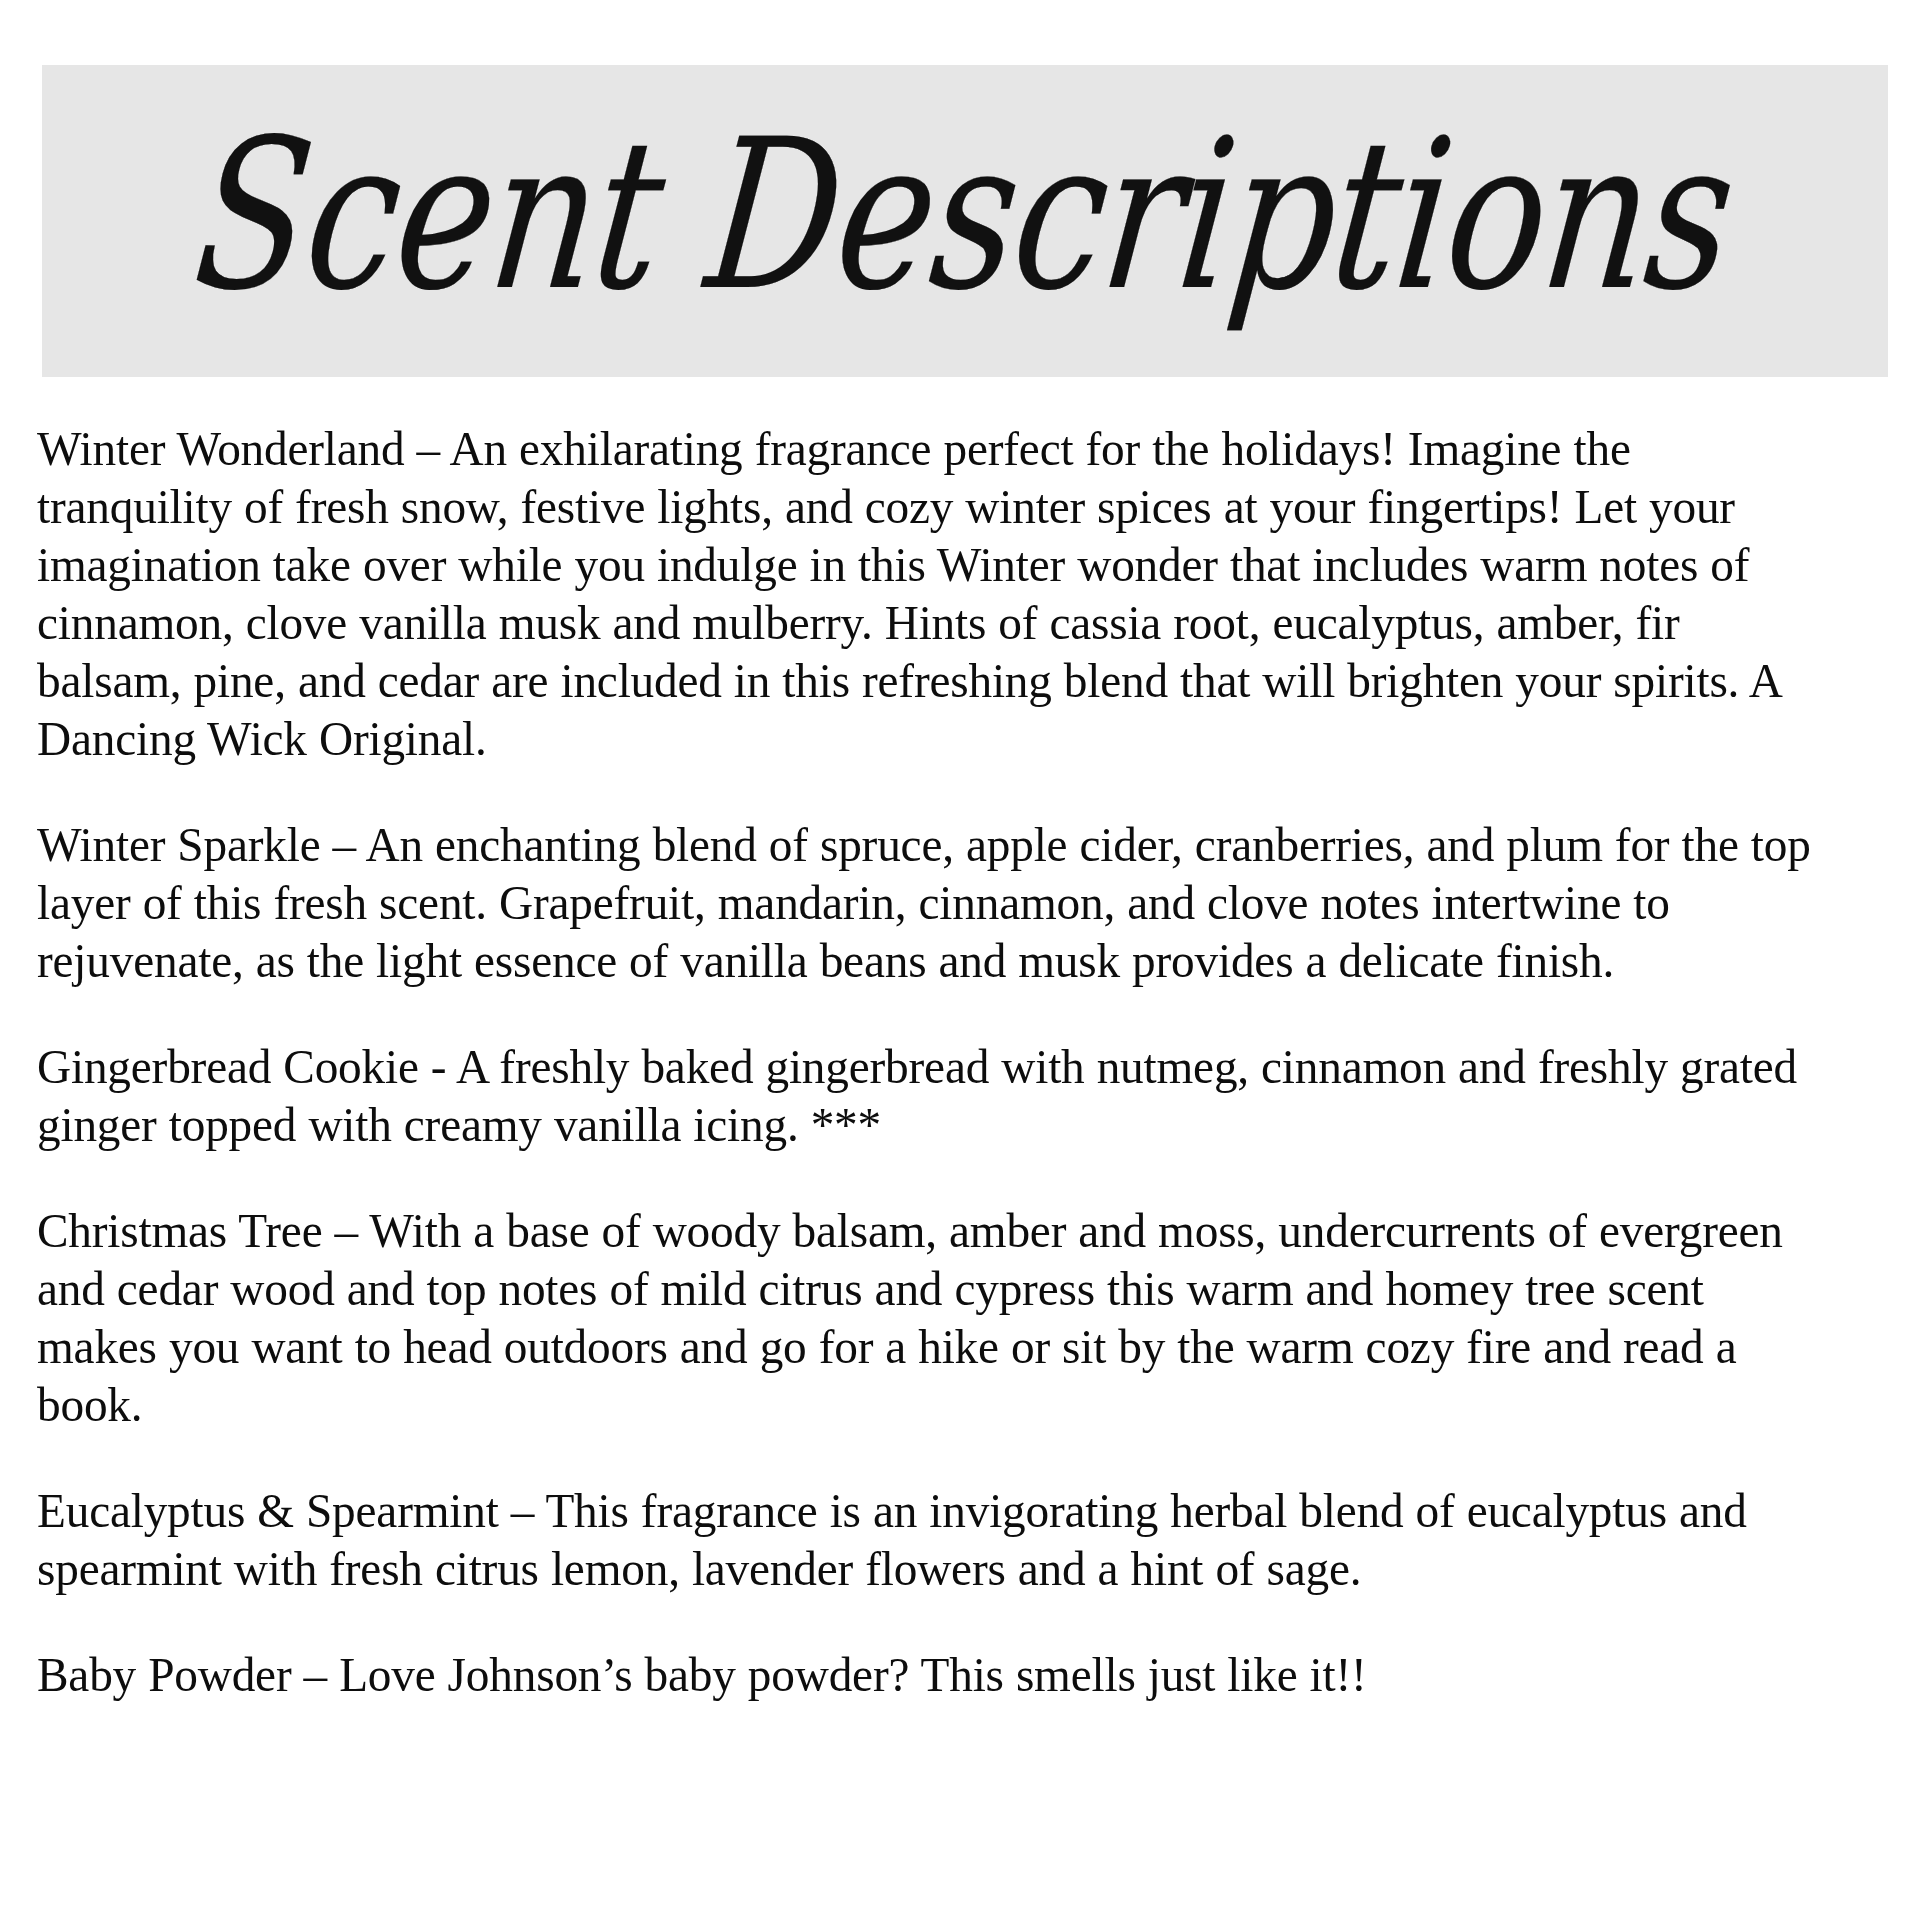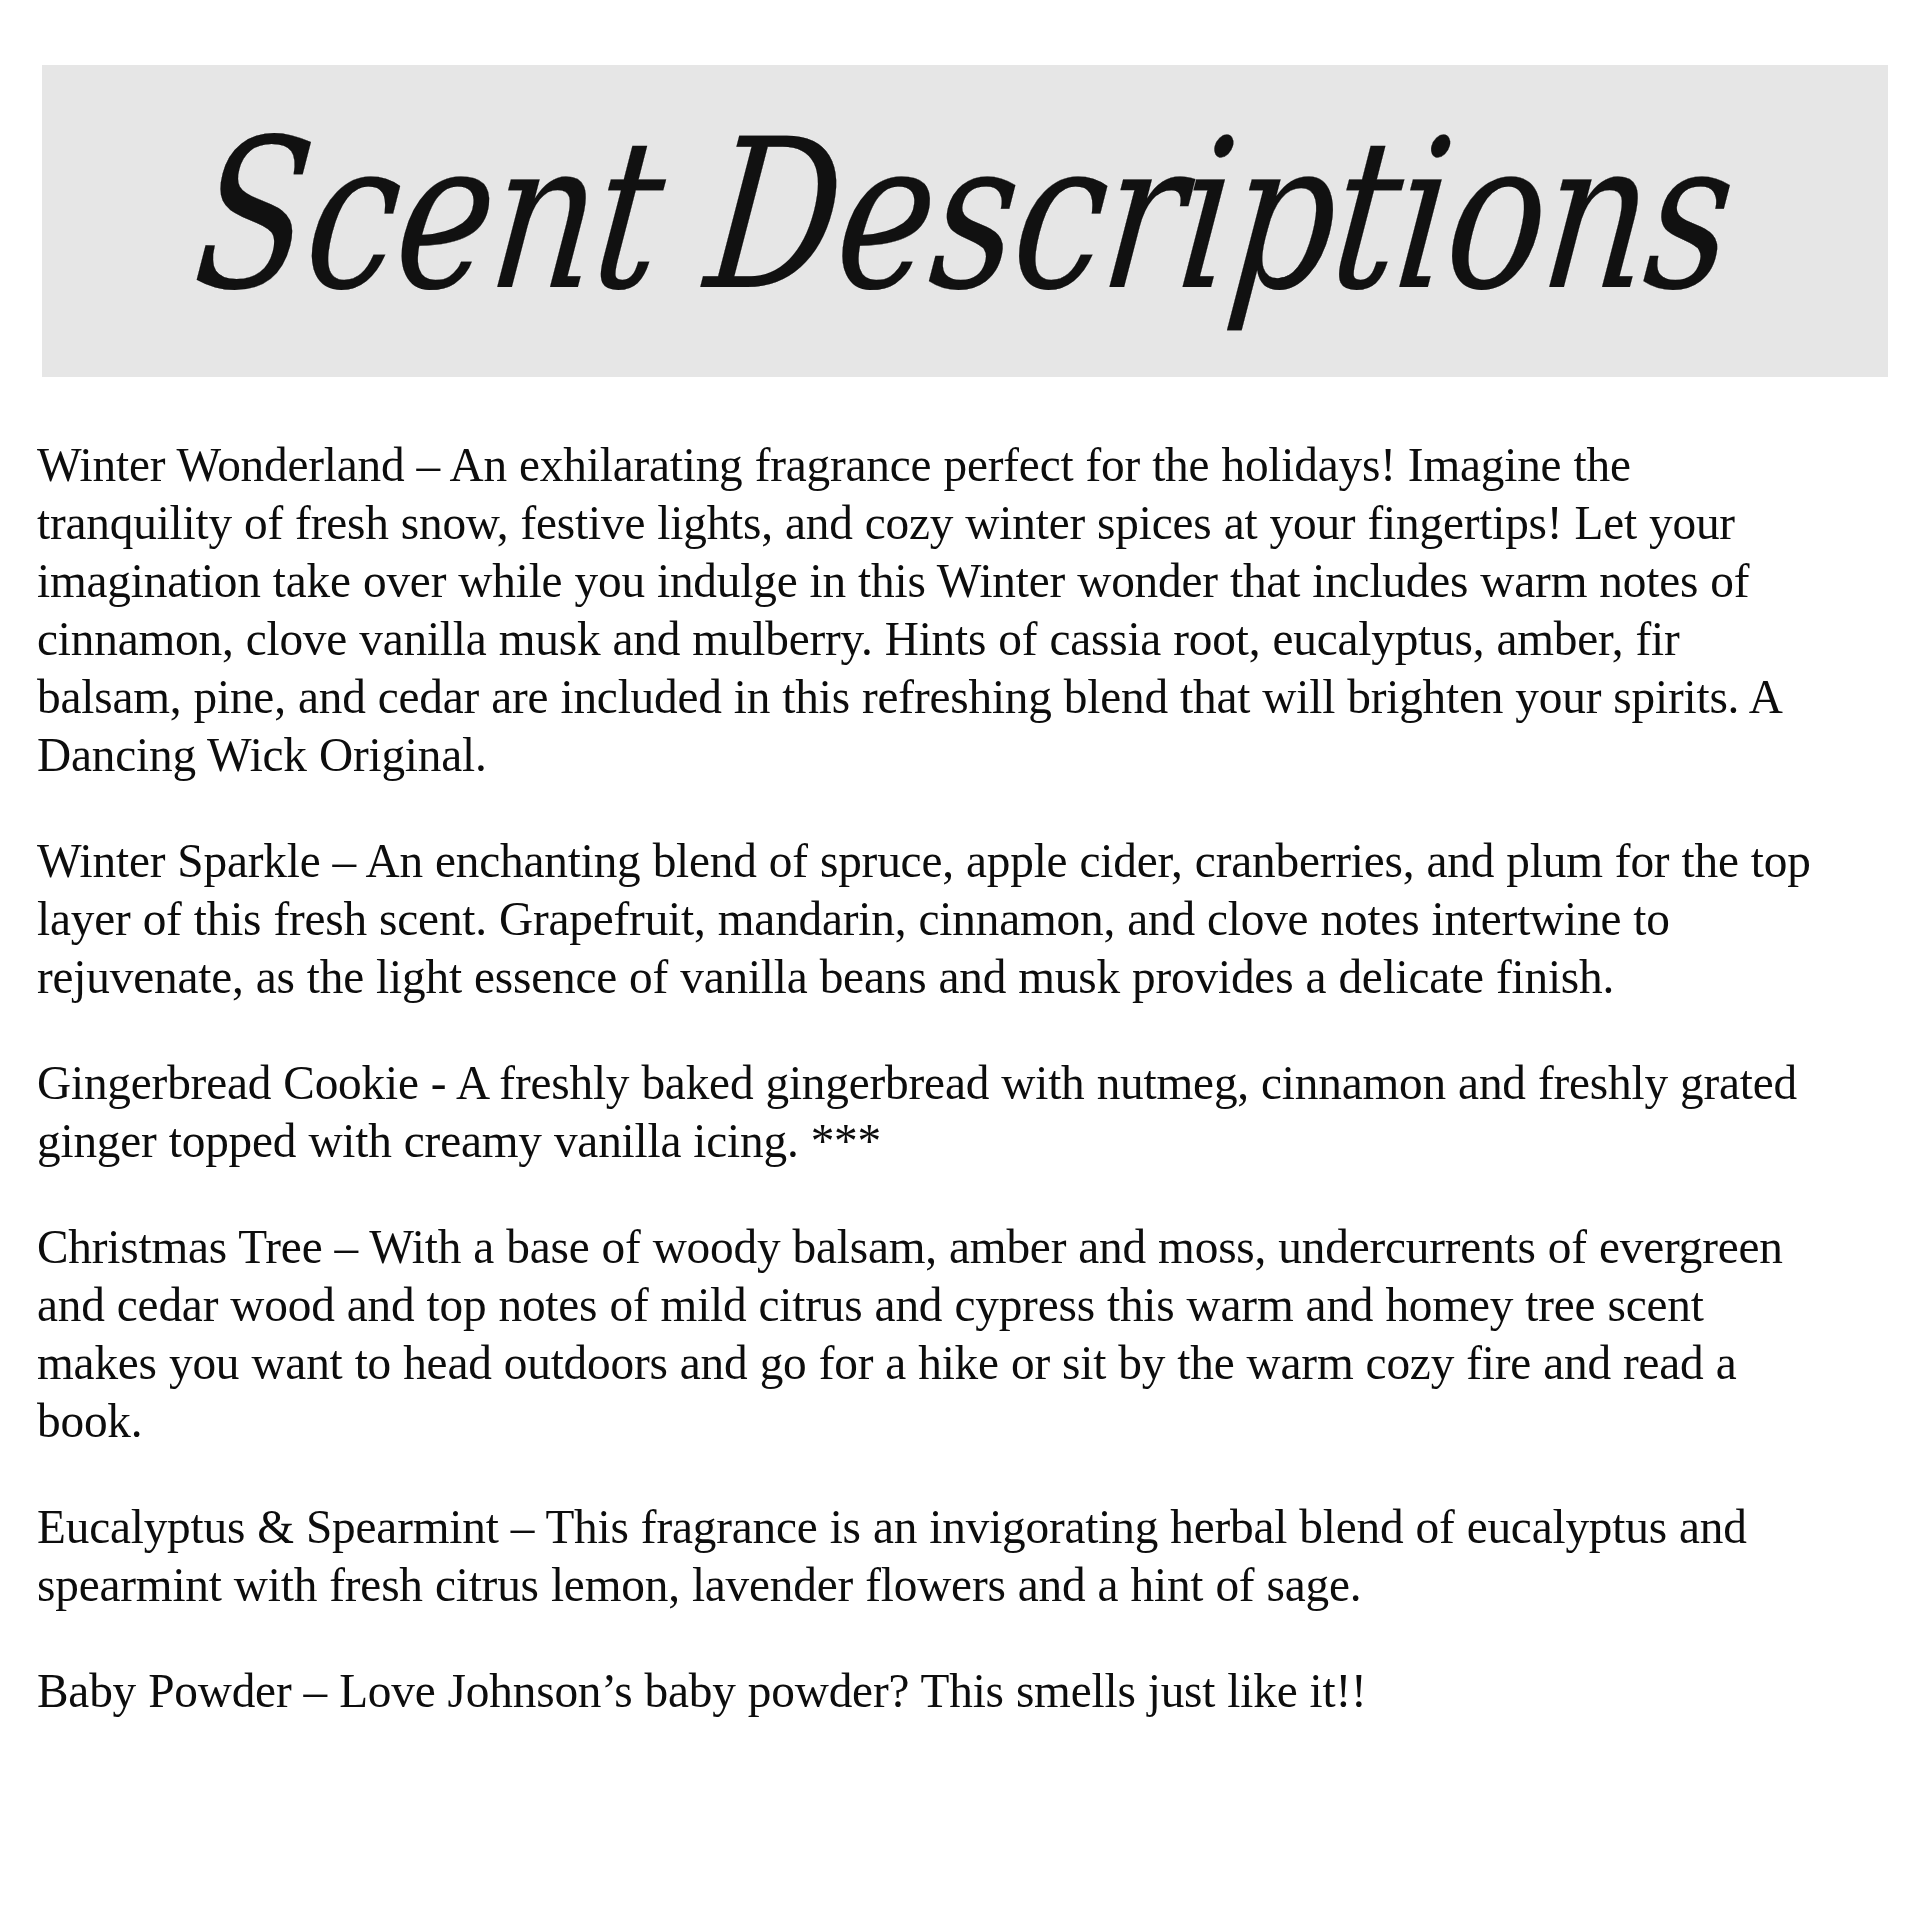--- a/index.html
+++ b/index.html
@@ -51,21 +51,21 @@
     
     -webkit-text-stroke: 0.2px #111111;
     position: relative;
     top: -5.8px;
   }
 
   
   .body-copy {
     position: absolute;
     left: 37px;
-    top: 436px;
+    top: 420px;
     width: 1863px;
     color: #0d0d0d;
   }
 
   .para {
     font-family: "Liberation Serif", "DejaVu Serif", serif;
     font-size: 49px;
     line-height: 58px;
     margin: 0 0 48px 0;
     letter-spacing: -0.2px;

